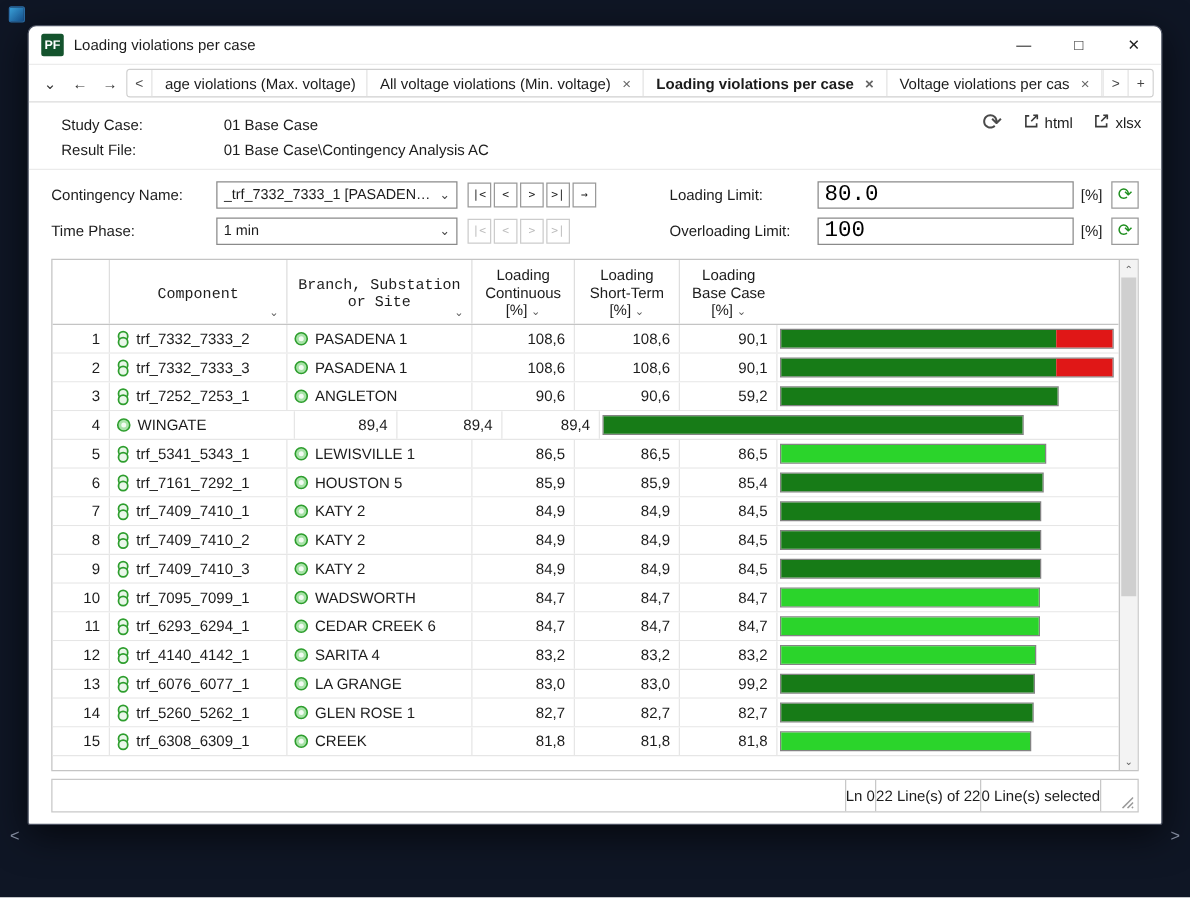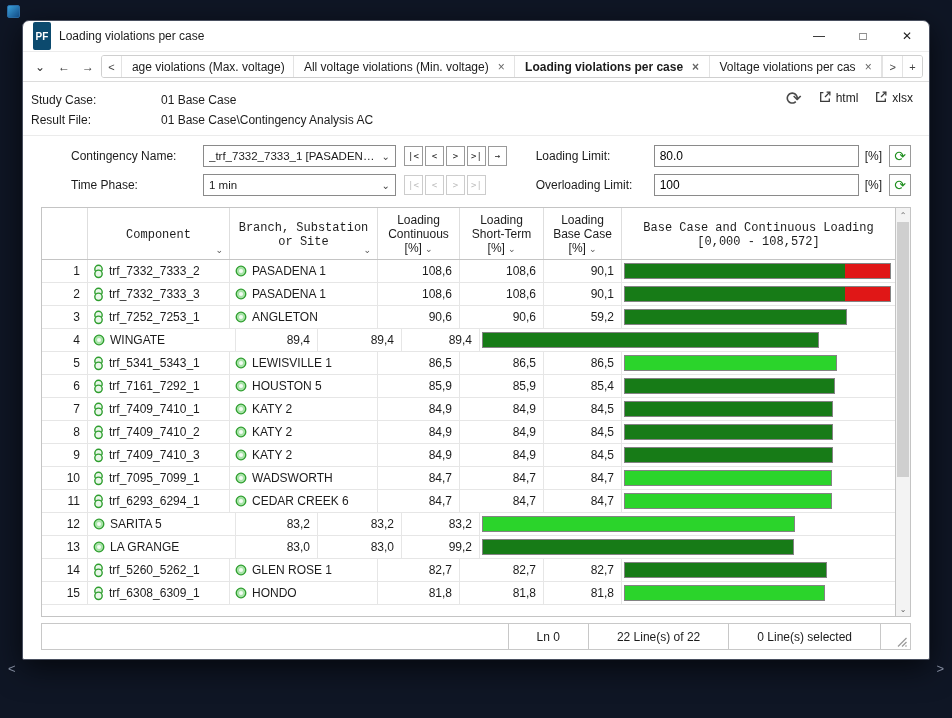--- a/index.html
+++ b/index.html
@@ -13,21 +13,21 @@
   .outer-arrow.left { left:8px; }
   .outer-arrow.right { right:8px; }
 
   .window { position:absolute; left:22px; top:20px; width:908px; height:640px; background:#fff;
     border:1px solid #4a5060; border-radius:7px 7px 2px 2px; box-shadow:0 8px 30px rgba(0,0,0,.65);
     display:flex; flex-direction:column; overflow:hidden; }
 
   
   .titlebar { height:31px; flex:0 0 31px; display:flex; align-items:center; padding-left:10px;
     border-bottom:1px solid #ececec; }
-  .pf-logo { width:18px; height:28px; background:#0c4a6e; color:#fff; font-weight:bold; font-size:10px;
+  .pf-logo { width:18px; height:18px; background:#14532d; color:#fff; font-weight:bold; font-size:10px;
     display:flex; align-items:center; justify-content:center; border-radius:2px; flex:0 0 18px; }
   .title { margin-left:8px; flex:1; }
   .wincontrols { display:flex; height:100%; }
   .winbtn { width:44px; height:100%; background:transparent; border:none; font-size:12px; color:#222;
     cursor:pointer; font-family:"Liberation Sans",sans-serif; }
 
   
   .tabrow { flex:0 0 30px; display:flex; align-items:stretch; padding:3px 6px; gap:2px; border-bottom:1px solid #dcdcdc; }
   .tnav { width:22px; background:transparent; border:none; font-size:12px; color:#333; cursor:pointer;
     font-family:"Liberation Sans",sans-serif; }
@@ -36,45 +36,45 @@
   .tscroll { width:20px; background:#fff; border:none; border-right:1px solid #e3e3e3; color:#444;
     font-size:11px; cursor:pointer; font-family:"Liberation Sans",sans-serif; }
   .tscroll.last { border-right:none; border-left:1px solid #e3e3e3; }
   .tab { display:flex; align-items:center; gap:9px; padding:0 10px; border-right:1px solid #e3e3e3;
     white-space:nowrap; cursor:pointer; overflow:hidden; }
   .tab.active { font-weight:bold; }
   .tab .tclose { color:#666; font-size:12px; }
   .tab.clipped { max-width:172px; }
 
   
-  .info { flex:0 0 54px; padding:8px 8px 4px; position:relative; border-bottom:1px solid #ebebeb; }
+  .info { flex:0 0 54px; padding:8px 26px 4px; position:relative; border-bottom:1px solid #ebebeb; }
   .irow { height:20px; display:flex; align-items:center; }
   .ilabel { width:130px; }
   .topicons { position:absolute; right:16px; top:6px; display:flex; align-items:center; gap:16px; }
   .refreshglyph { font-size:19px; color:#4a4a4a; background:none; border:none; cursor:pointer; line-height:20px;
     font-family:"DejaVu Sans",sans-serif; }
   .exportbtn { display:flex; align-items:center; gap:4px; background:none; border:none; cursor:pointer;
     font-family:"Liberation Sans",sans-serif; font-size:12px; color:#1c1c1c; }
 
   
   .controls { flex:0 0 64px; padding:9px 18px; display:flex; flex-direction:column; gap:7px; }
-  .ctrl-row { display:flex; align-items:center; height:22px;margin-left:30px; }
+  .ctrl-row { display:flex; align-items:center; height:22px; }
   .clabel { width:132px; }
   .combo { width:193px; height:22px; border:1px solid #8a8a8a; background:#fff; display:flex; align-items:center;
     padding:0 5px; cursor:pointer; white-space:nowrap; overflow:hidden; }
   .combo .cval { flex:1; overflow:hidden; text-overflow:ellipsis; font-size:11.5px; }
   .combo .chev { color:#444; font-size:10px; margin-left:4px; }
   .navgroup { display:flex; gap:2px; margin-left:8px; }
   .nbtn { min-width:19px; height:20px; border:1px solid #9a9a9a; background:#fff; font-size:9px; color:#222;
     cursor:pointer; font-family:"DejaVu Sans Mono",monospace; padding:0 2px; }
   .nbtn.disabled { color:#bdbdbd; border-color:#cccccc; }
   .rgroup { margin-left:auto; display:flex; align-items:center; }
   .rlabel { width:118px; }
-  .limitinput { width:205px; height:22px; border:1px solid #8a8a8a; padding:0 5px; font-size:12px;
-    font-family:Liberation Sans, sans-serif; }
+  .limitinput { width:205px; height:22px; border:1px solid #8a8a8a; padding:0 5px; font-size:18px;
+    font-family:Liberation Mono, monospace; }
   .unit { margin:0 7px 0 6px; }
   .greenrefresh { width:22px; height:22px; border:1px solid #9a9a9a; background:#fff; color:#1f8f1f;
     font-size:14px; cursor:pointer; line-height:14px; font-family:"DejaVu Sans",sans-serif; }
 
   
   .tablewrap { flex:1; margin:2px 18px 0; border:1px solid #c4c4c4; display:flex; overflow:hidden; }
   .grid { flex:1; display:flex; flex-direction:column; overflow:hidden; }
   .thead { flex:0 0 52px; display:flex; border-bottom:1px solid #c4c4c4; }
   .th { border-right:1px solid #dedede; padding:5px 3px 2px; text-align:center; position:relative;
     display:flex; flex-direction:column; align-items:center; line-height:14px; }
@@ -103,21 +103,21 @@
   
   .vscroll { flex:0 0 15px; border-left:1px solid #c4c4c4; background:#f3f3f3; display:flex; flex-direction:column; }
   .sarrow { flex:0 0 14px; display:flex; align-items:center; justify-content:center; font-size:8px; color:#606060;
     cursor:pointer; }
   .strack { flex:1; position:relative; }
   .sthumb { position:absolute; top:0; left:1px; right:1px; height:67%; background:#cfcfcf; cursor:grab; }
 
   
   .statusbar { flex:0 0 27px; margin:6px 18px 9px; border:1px solid #c8c8c8; display:flex; align-items:stretch; }
   .sspacer { flex:1; }
-  .scell { border-left:1px solid #c8c8c8; display:flex; align-items:center; justify-content:center; padding:0 28px; }
+  .scell { border-left:1px solid #c8c8c8; display:flex; align-items:center; justify-content:center; padding:0 0; }
   .scell.grip { padding:2px 3px; align-items:flex-end; justify-content:flex-end; width:30px; cursor:nwse-resize; }
 </style>
 </head>
 <body>
 
 <div class="frame">
   <div class="app-mini-icon"></div>
   <button class="outer-arrow left">&lt;</button>
   <button class="outer-arrow right">&gt;</button>
 
@@ -261,26 +261,20 @@
           <div class="th c4">
             <div>Loading</div>
             <div>Short-Term</div>
             <div><span>[%]</span><span class="hchev-inline">⌄</span></div>
           </div>
           <div class="th c5">
             <div>Loading</div>
             <div>Base Case</div>
             <div><span>[%]</span><span class="hchev-inline">⌄</span></div>
           </div>
-          <div class="th c6">
-            <div class="bighead">
-              <div>Base Case and Continuous Loading</div>
-              <div>[0,000 - 108,572]</div>
-            </div>
-          </div>
         </div>
         <div class="tbody">
   <div class="tr">
     <div class="td c0 numcell">1</div>
     <div class="td c1">
       <span class="cicon">
         <svg width="11" height="15" viewBox="0 0 11 15">
           <circle cx="5.5" cy="5" r="3.7" fill="#eaf7ea" stroke="#2e9e2e" stroke-width="1.4"></circle>
           <circle cx="5.5" cy="9.8" r="3.7" fill="#eaf7ea" stroke="#2e9e2e" stroke-width="1.4"></circle>
         </svg>
@@ -594,41 +588,59 @@
     <div class="td c5 numcell">84,7</div>
     <div class="td c6 barcell">
       <div class="bar" style="width: 78%;">
                   <div class="seg" style="width: 100%; background: rgb(43, 212, 43);"></div>
                 </div>
     </div>
   </div>
 
   <div class="tr">
     <div class="td c0 numcell">12</div>
-    <div class="td c2">
-      <span class="sicon">
-        <svg width="12" height="12" viewBox="0 0 12 12">
-          <circle cx="6" cy="6" r="4.8" fill="#a8e3a8" stroke="#2e9e2e" stroke-width="1.3"></circle>
-          <circle cx="6" cy="6" r="2" fill="#f2fbf2"></circle>
-        </svg>
-      </span>
-      <span>SARITA 5</span>
+    <div class="td c1">
+      <span class="cicon">
+        <svg width="11" height="15" viewBox="0 0 11 15">
+          <circle cx="5.5" cy="5" r="3.7" fill="#eaf7ea" stroke="#2e9e2e" stroke-width="1.4"></circle>
+          <circle cx="5.5" cy="9.8" r="3.7" fill="#eaf7ea" stroke="#2e9e2e" stroke-width="1.4"></circle>
+        </svg>
+      </span>
+      <span>trf_4140_4142_1</span>
+    </div>
+    <div class="td c2">
+      <span class="sicon">
+        <svg width="12" height="12" viewBox="0 0 12 12">
+          <circle cx="6" cy="6" r="4.8" fill="#a8e3a8" stroke="#2e9e2e" stroke-width="1.3"></circle>
+          <circle cx="6" cy="6" r="2" fill="#f2fbf2"></circle>
+        </svg>
+      </span>
+      <span>SARITA 4</span>
     </div>
     <div class="td c3 numcell">83,2</div>
     <div class="td c4 numcell">83,2</div>
     <div class="td c5 numcell">83,2</div>
     <div class="td c6 barcell">
       <div class="bar" style="width: 76.6%;">
                   <div class="seg" style="width: 100%; background: rgb(43, 212, 43);"></div>
                 </div>
     </div>
   </div>
 
   <div class="tr">
     <div class="td c0 numcell">13</div>
+    <div class="td c1">
+      <span class="cicon">
+        <svg width="11" height="15" viewBox="0 0 11 15">
+          <circle cx="5.5" cy="5" r="3.7" fill="#eaf7ea" stroke="#2e9e2e" stroke-width="1.4"></circle>
+          <circle cx="5.5" cy="9.8" r="3.7" fill="#eaf7ea" stroke="#2e9e2e" stroke-width="1.4"></circle>
+        </svg>
+      </span>
+      <span>trf_6076_6077_1</span>
+    </div>
     <div class="td c2">
       <span class="sicon">
         <svg width="12" height="12" viewBox="0 0 12 12">
           <circle cx="6" cy="6" r="4.8" fill="#a8e3a8" stroke="#2e9e2e" stroke-width="1.3"></circle>
           <circle cx="6" cy="6" r="2" fill="#f2fbf2"></circle>
         </svg>
       </span>
       <span>LA GRANGE</span>
     </div>
     <div class="td c3 numcell">83,0</div>
@@ -682,21 +694,21 @@
       </span>
       <span>trf_6308_6309_1</span>
     </div>
     <div class="td c2">
       <span class="sicon">
         <svg width="12" height="12" viewBox="0 0 12 12">
           <circle cx="6" cy="6" r="4.8" fill="#a8e3a8" stroke="#2e9e2e" stroke-width="1.3"></circle>
           <circle cx="6" cy="6" r="2" fill="#f2fbf2"></circle>
         </svg>
       </span>
-      <span>HONDO</span>
+      <span>CREEK</span>
     </div>
     <div class="td c3 numcell">81,8</div>
     <div class="td c4 numcell">81,8</div>
     <div class="td c5 numcell">81,8</div>
     <div class="td c6 barcell">
       <div class="bar" style="width: 75.3%;">
                   <div class="seg" style="width: 100%; background: rgb(43, 212, 43);"></div>
                 </div>
     </div>
   </div>

